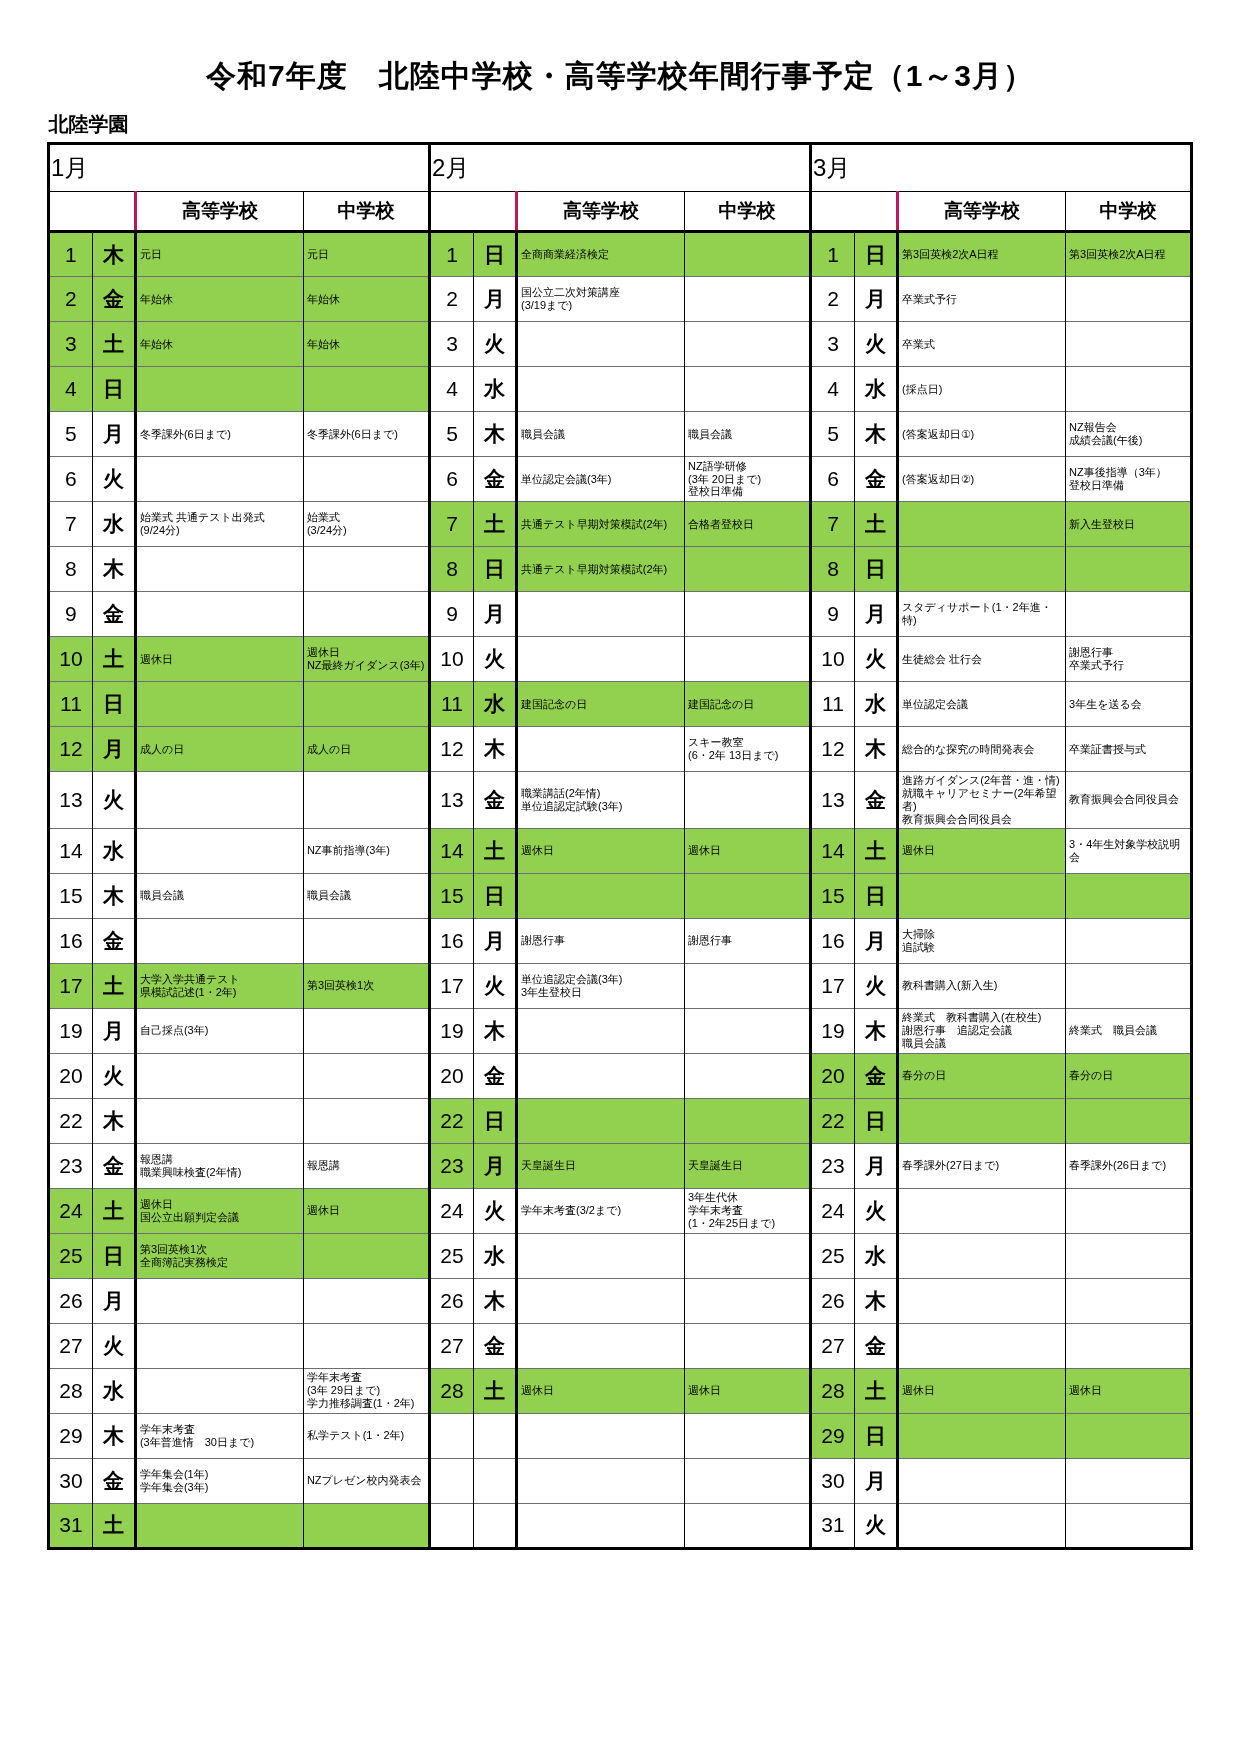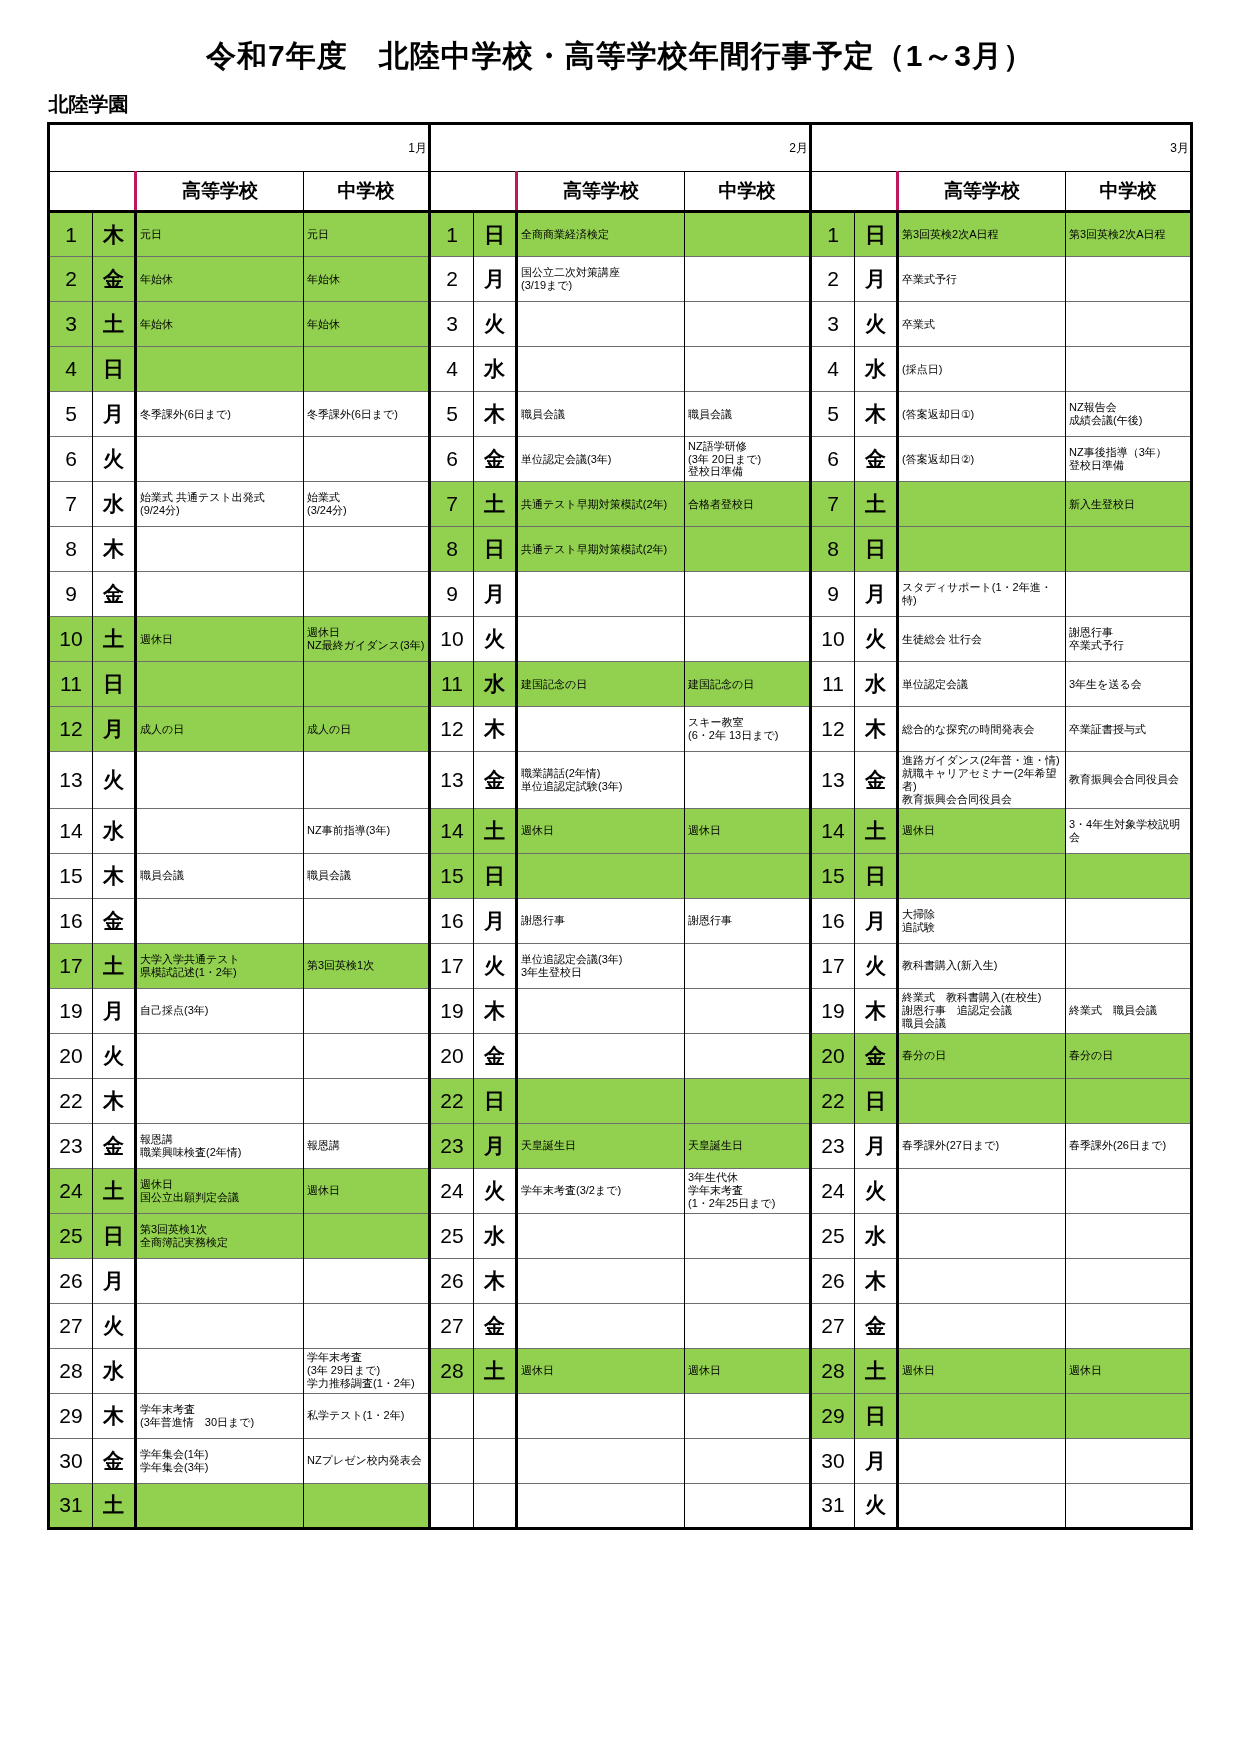--- a/index.html
+++ b/index.html
@@ -2,21 +2,21 @@
 <html lang="ja" style="--green: #92d050;"><head>
 <meta charset="utf-8">
 <style>
   html,body{margin:0;padding:0;background:#fff;}
   body{
     width:1240px;height:1754px;
     font-family:"Liberation Sans","DejaVu Sans",sans-serif;
     color:#000;
     -webkit-font-smoothing:antialiased;
   }
-  .page{padding-top:36px;}
+  .page{padding-top:56px;}
   .title{
     text-align:center;
     font-size:30px;
     font-weight:bold;
     letter-spacing:1px;
   }
   .org-line{
     width:1143px;margin:14px auto 4px auto;
     font-size:20px;font-weight:bold;
   }
@@ -31,22 +31,22 @@
   col.c-hs{width:168px;}
   col.c-jhs{width:126px;}
   th,td{
     box-sizing:border-box;
     overflow:hidden;
     vertical-align:middle;
     background:#fff;
   }
   tr.month-row th{
     height:48px;
-    font-size:12px;font-weight:normal;
-    text-align:right;
+    font-size:24px;font-weight:normal;
+    text-align:left;
     border-left:3px solid #000;
     border-bottom:1px solid #000;
   }
   tr.school-row th{
     height:40px;
     font-size:19px;font-weight:bold;
     text-align:center;
     border-bottom:3px solid #000;
   }
   tr.school-row th.corner{border-left:3px solid #000;}

